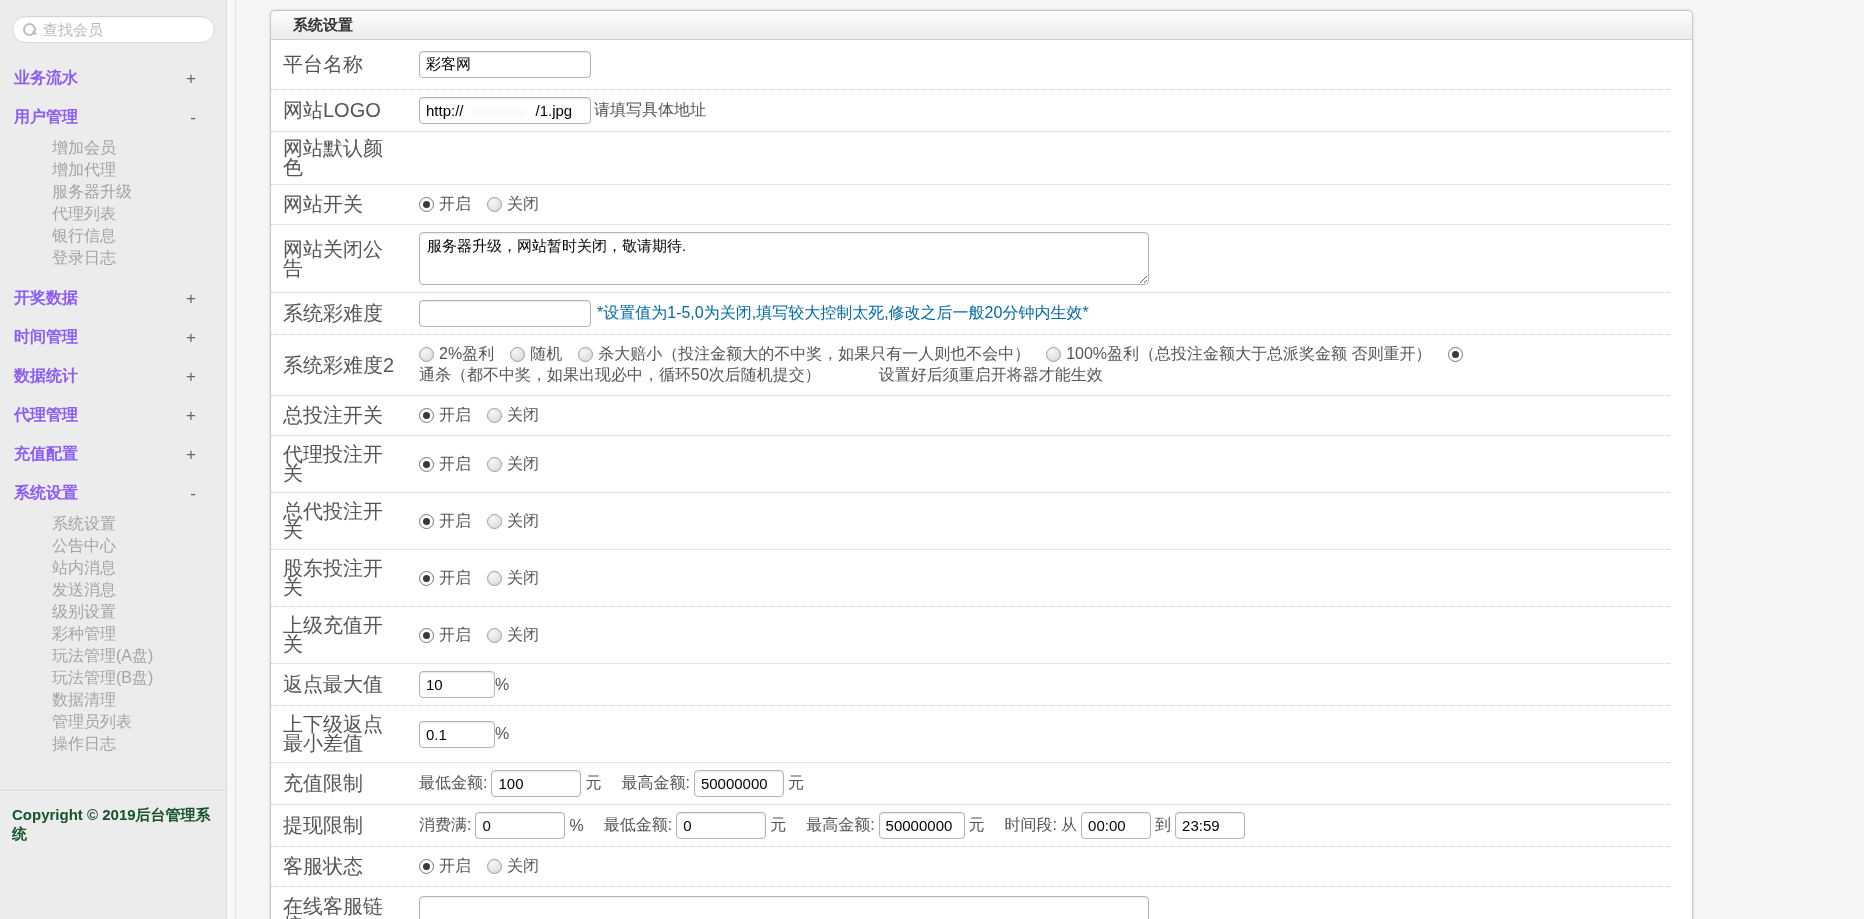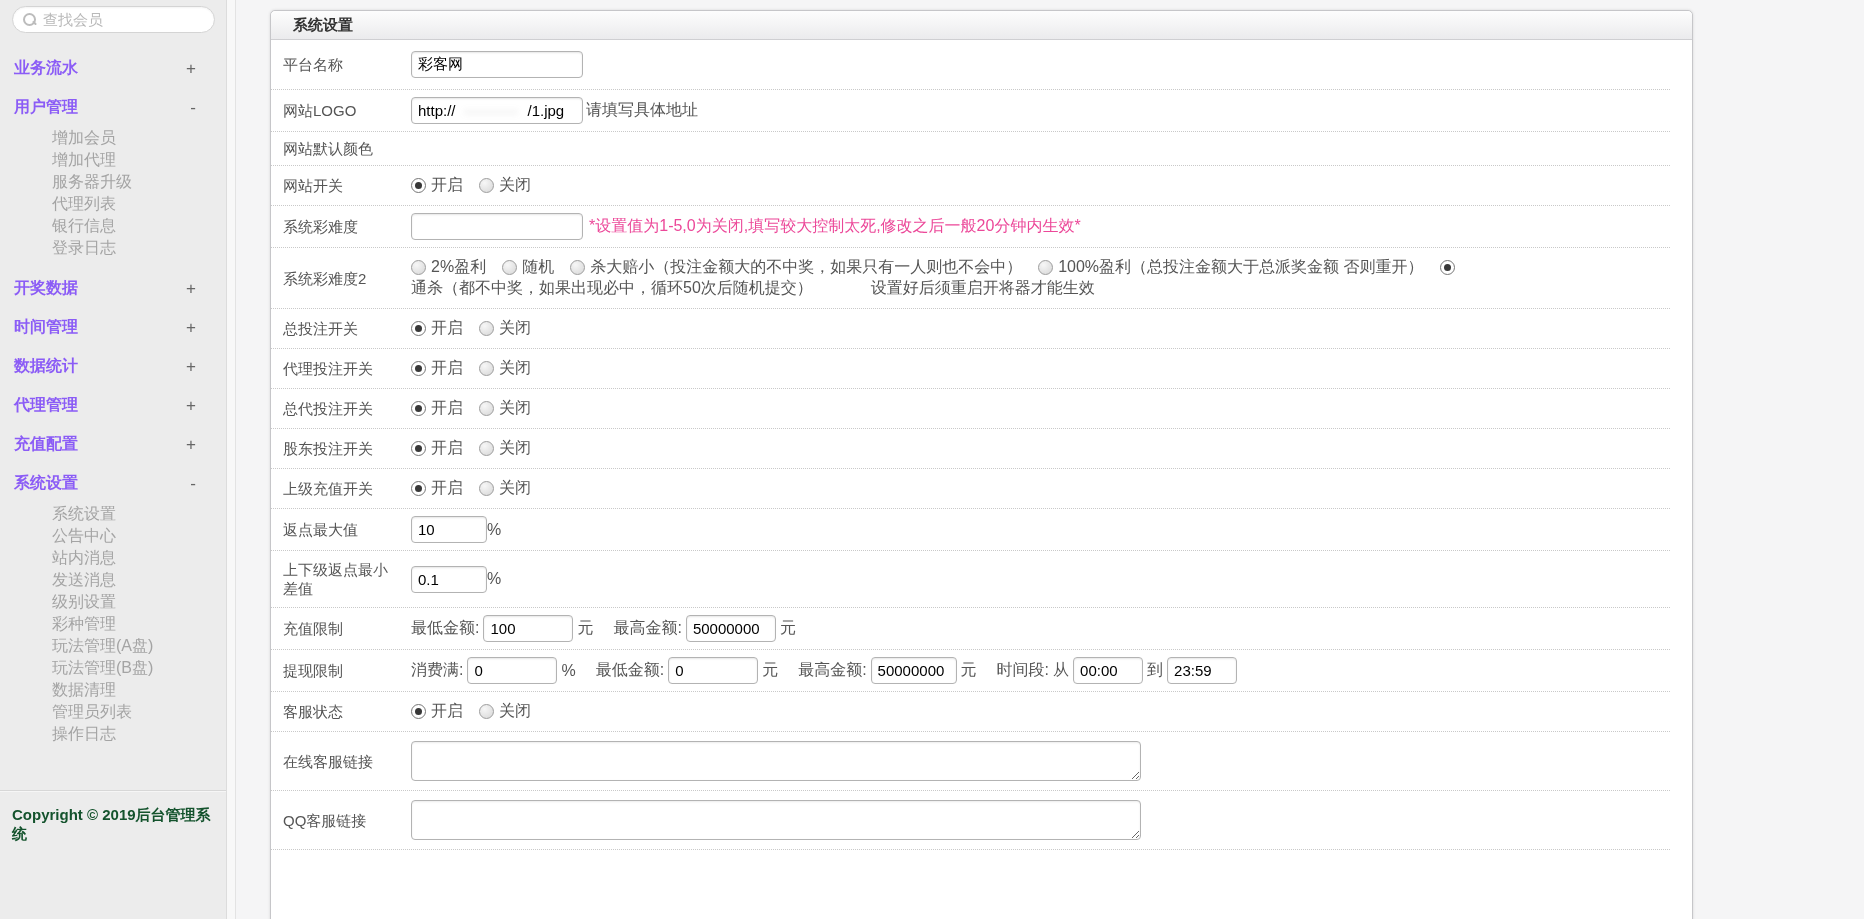--- a/index.html
+++ b/index.html
@@ -9,21 +9,21 @@
     background:#f5f5f6; color:#555; font-size:16px;
   }
   .app { display:flex; width:100%; height:100%; }
 
   
   .sidebar {
     width:227px; flex:0 0 227px; height:100%;
     background:#ececec; border-right:1px solid #dcdcdc;
     display:flex; flex-direction:column; overflow:hidden;
   }
-  .search-wrap { padding:6px 10px 10px 12px; }
+  .search-wrap { padding:16px 10px 10px 12px; }
   .search-box {
     display:flex; align-items:center; width:203px; height:27px;
     background:#fff; border:1px solid #d4d4d4; border-radius:14px;
     padding:0 10px; box-shadow:inset 0 1px 2px rgba(0,0,0,.05);
   }
   .mag { position:relative; width:13px; height:13px; margin-right:7px; flex:0 0 13px; }
   .mag::before {
     content:""; position:absolute; left:0; top:0; width:9px; height:9px;
     border:2px solid #bcbcbc; border-radius:50%;
   }
@@ -72,41 +72,41 @@
     border-bottom:1px solid #cfcfd2; border-radius:5px 5px 0 0;
     font-weight:bold; font-size:15px; color:#333;
   }
   .rows { padding-right:22px; }
   .row {
     display:flex; align-items:center;
     border-bottom:1px dotted #c9c9c9;
     padding:7px 0 7px 12px;
   }
   .lbl {
-    width:116px; margin-right:12px; flex:0 0 116px;
-    font-size:15px; line-height:19px; color:#555;
+    width:116px; margin-right:20px; flex:0 0 116px;
+    font-size:20px; line-height:19px; color:#555;
   }
   .ctl { flex:1; display:flex; align-items:center; flex-wrap:wrap; font-size:16px; color:#555; }
   .pad-lg { padding-top:11px; padding-bottom:11px; }
   .pad-md { padding-top:9px;  padding-bottom:9px; }
 
   .ti {
     height:27px; border:1px solid #b3b3b3; border-radius:4px;
     padding:2px 6px; font-size:15px; color:#000; background:#fff;
     box-shadow:inset 0 1px 2px rgba(0,0,0,.10);
     font-family:inherit; outline:none;
   }
   .w172 { width:172px; } .w90 { width:90px; } .w86 { width:86px; }
   .w78 { width:76px; }  .w70 { width:70px; }
   .fake-ti {
     display:inline-flex; align-items:center; overflow:hidden; white-space:nowrap;gap:9px;
   }
   .blurred { filter:blur(3px); color:#777; letter-spacing:1px; }
   .hint { margin-left:3px; color:#555; }
-  .hint-red { margin-left:6px; color:#ec4899; }
+  .hint-red { margin-left:6px; color:#0369a1; }
 
   textarea.ta {
     width:730px; border:1px solid #b3b3b3; border-radius:4px;
     padding:4px 7px; font-size:15px; color:#000; font-family:inherit;
     box-shadow:inset 0 1px 2px rgba(0,0,0,.08); outline:none; resize:both;
   }
   .ta-lg { height:53px; } .ta-md { height:40px; }
 
   .radio {
     width:15px; height:15px; border-radius:50%; flex:0 0 15px;
@@ -236,20 +236,26 @@
         <div class="row pad-md">
           <div class="lbl">网站开关</div>
           <div class="ctl">
             <span class="radio checked"></span>
             <span class="rlabel">开启</span>
             <span class="radio"></span>
             <span class="rlabel">关闭</span>
           </div>
         </div>
 
+        <div class="row">
+          <div class="lbl">网站关闭公告</div>
+          <div class="ctl">
+            <textarea class="ta ta-lg" style="">服务器升级，网站暂时关闭，敬请期待.</textarea>
+          </div>
+        </div>
 
         <div class="row">
           <div class="lbl">系统彩难度</div>
           <div class="ctl">
             <input class="ti w172" value="" style="">
             <span class="hint-red">*设置值为1-5,0为关闭,填写较大控制太死,修改之后一般20分钟内生效*</span>
           </div>
         </div>
 
         <div class="row pad-md">

